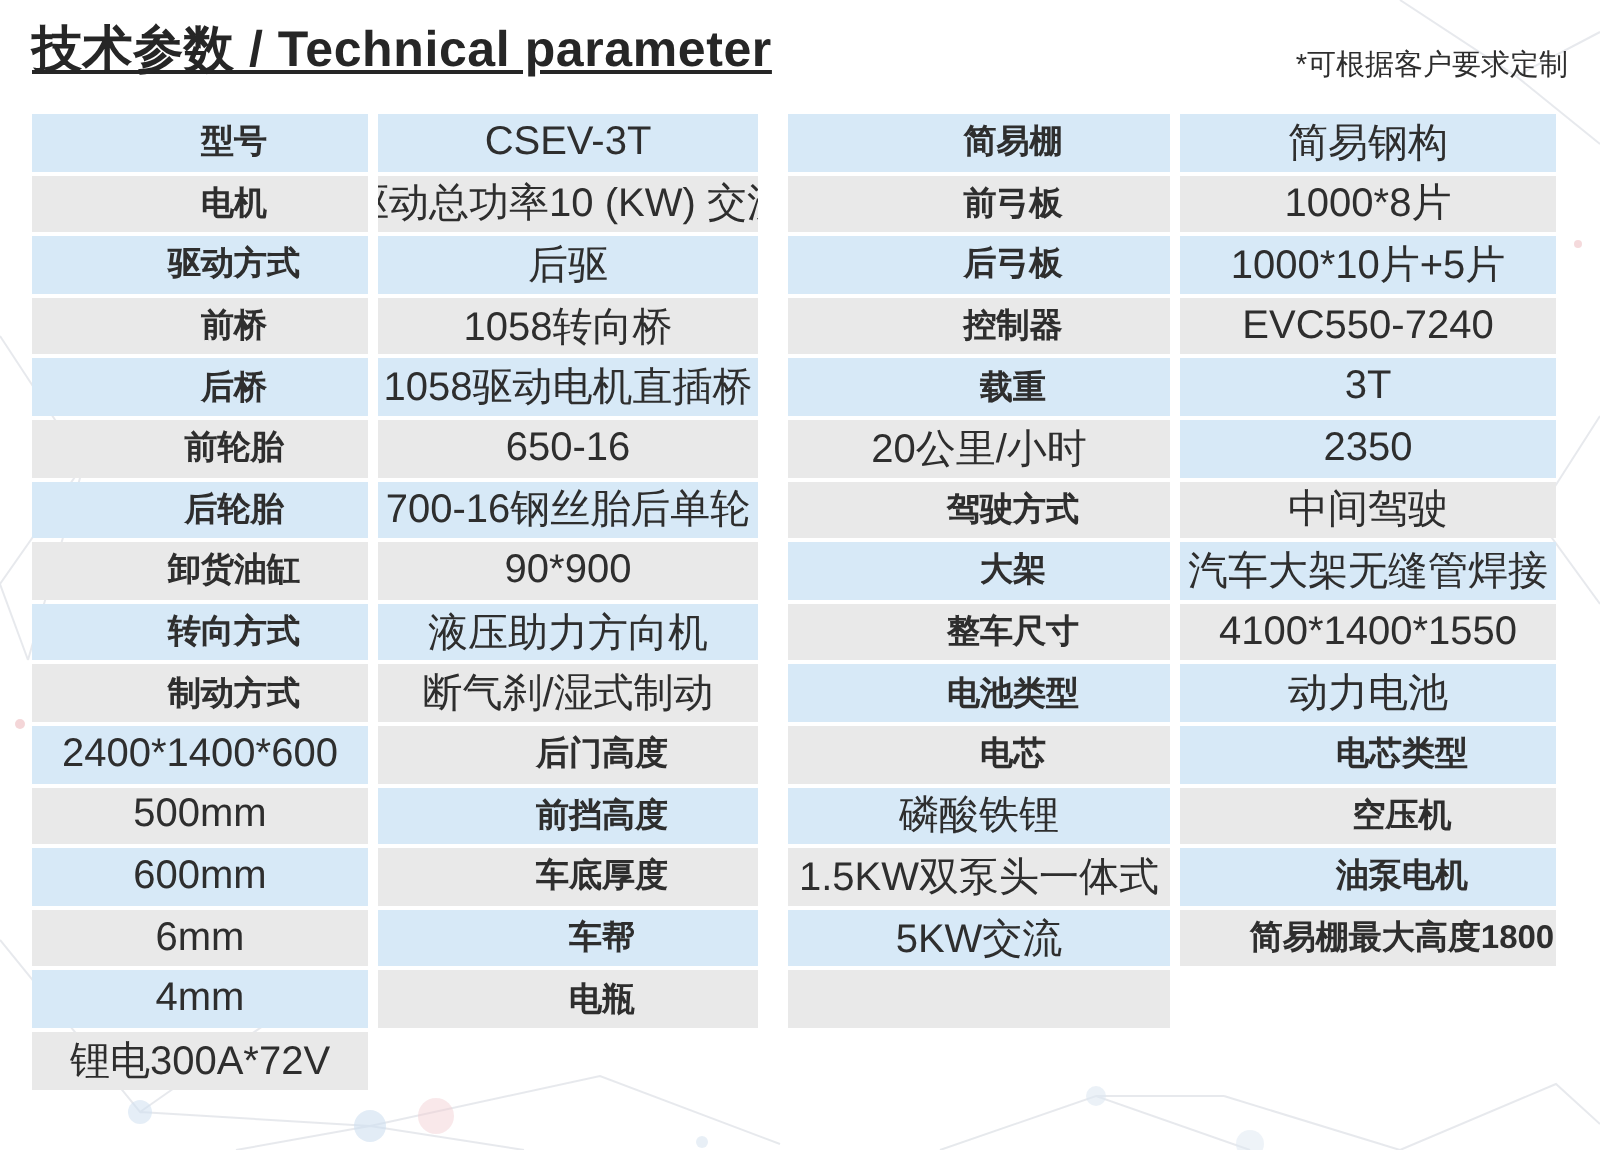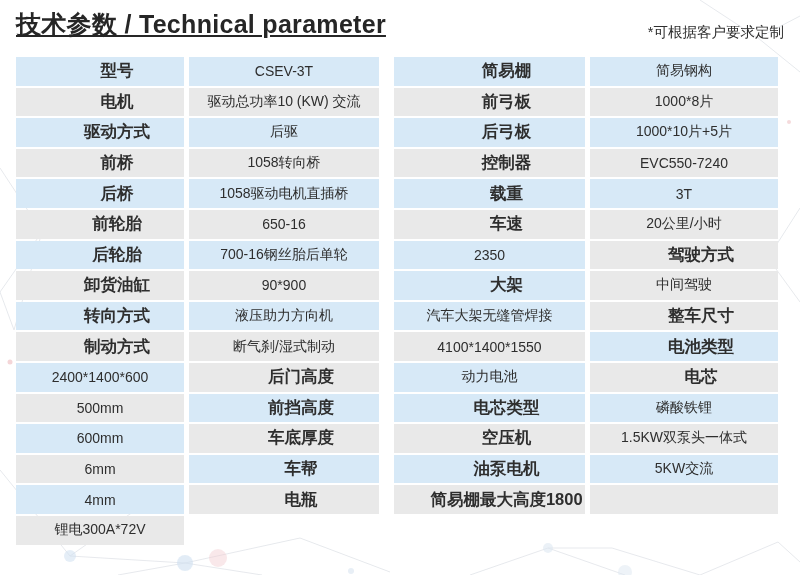--- a/index.html
+++ b/index.html
@@ -26,21 +26,21 @@
   #table-left{left:16px;grid-template-columns:168px 190px;}
   #table-right{left:394px;grid-template-columns:191px 188px;text-align:right;}
   .cell{
     display:flex;align-items:center;justify-content:center;
     color:var(--text-dark,#2e2e2e);padding:0 2px;box-sizing:border-box;
     white-space:nowrap;overflow:hidden;
   }
   .cell.blue{background:var(--row-blue,#d7e9f7);}
   .cell.gray{background:var(--row-gray,#e9e9e9);}
   .cell.label{font-weight:700;font-size:16.5px;padding-left:36px;}
-  .cell.value{font-size:14px;}
+  .cell.value{font-size:20px;}
 </style>
 </head>
 <body>
 
 <svg class="bg-decor" width="800" height="575" viewBox="0 0 800 575" aria-hidden="true">
   <g stroke="#e4e7eb" stroke-width="1" fill="none" opacity="0.9">
     <path d="M0,168 L42,232 L0,292 M42,232 L14,330 M0,292 L14,330"></path>
     <path d="M0,470 L70,556 L150,500 M70,556 L185,563 M185,563 L118,575 M185,563 L262,575 M185,563 L300,538 L390,572"></path>
     <path d="M470,575 L548,548 L625,575 M548,548 L612,548 M612,548 L700,575 L778,542 L800,562"></path>
     <path d="M700,0 L758,38 L800,16 M758,38 L800,72"></path>
@@ -99,26 +99,25 @@
     <div class="cell label blue">简易棚</div>
     <div class="cell value blue">简易钢构</div>
     <div class="cell label gray">前弓板</div>
     <div class="cell value gray">1000*8片</div>
     <div class="cell label blue">后弓板</div>
     <div class="cell value blue">1000*10片+5片</div>
     <div class="cell label gray">控制器</div>
     <div class="cell value gray">EVC550-7240</div>
     <div class="cell label blue">载重</div>
     <div class="cell value blue">3T</div>
-    <div class="cell label gray">车速</div>
     <div class="cell value gray">20公里/小时</div>
     <div class="cell value blue">2350</div>
     <div class="cell label gray">驾驶方式</div>
+    <div class="cell value gray">中间驾驶</div>
     <div class="cell label blue">大架</div>
-    <div class="cell value gray">中间驾驶</div>
     <div class="cell value blue">汽车大架无缝管焊接</div>
     <div class="cell label gray">整车尺寸</div>
     <div class="cell value gray">4100*1400*1550</div>
     <div class="cell label blue">电池类型</div>
     <div class="cell value blue">动力电池</div>
     <div class="cell label gray">电芯</div>
     <div class="cell label blue">电芯类型</div>
     <div class="cell value blue">磷酸铁锂</div>
     <div class="cell label gray">空压机</div>
     <div class="cell value gray">1.5KW双泵头一体式</div>

